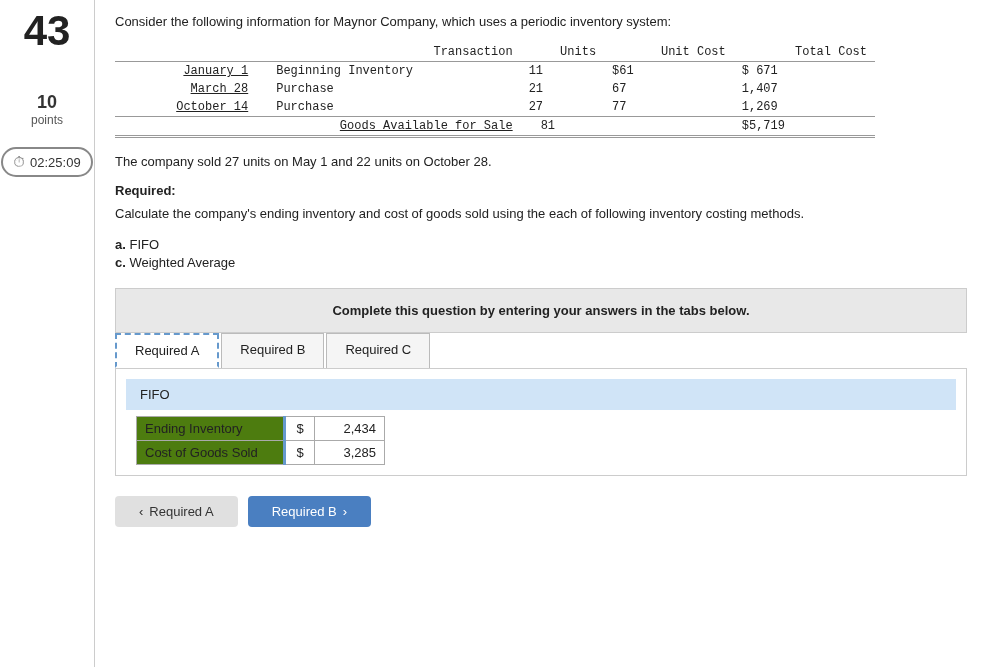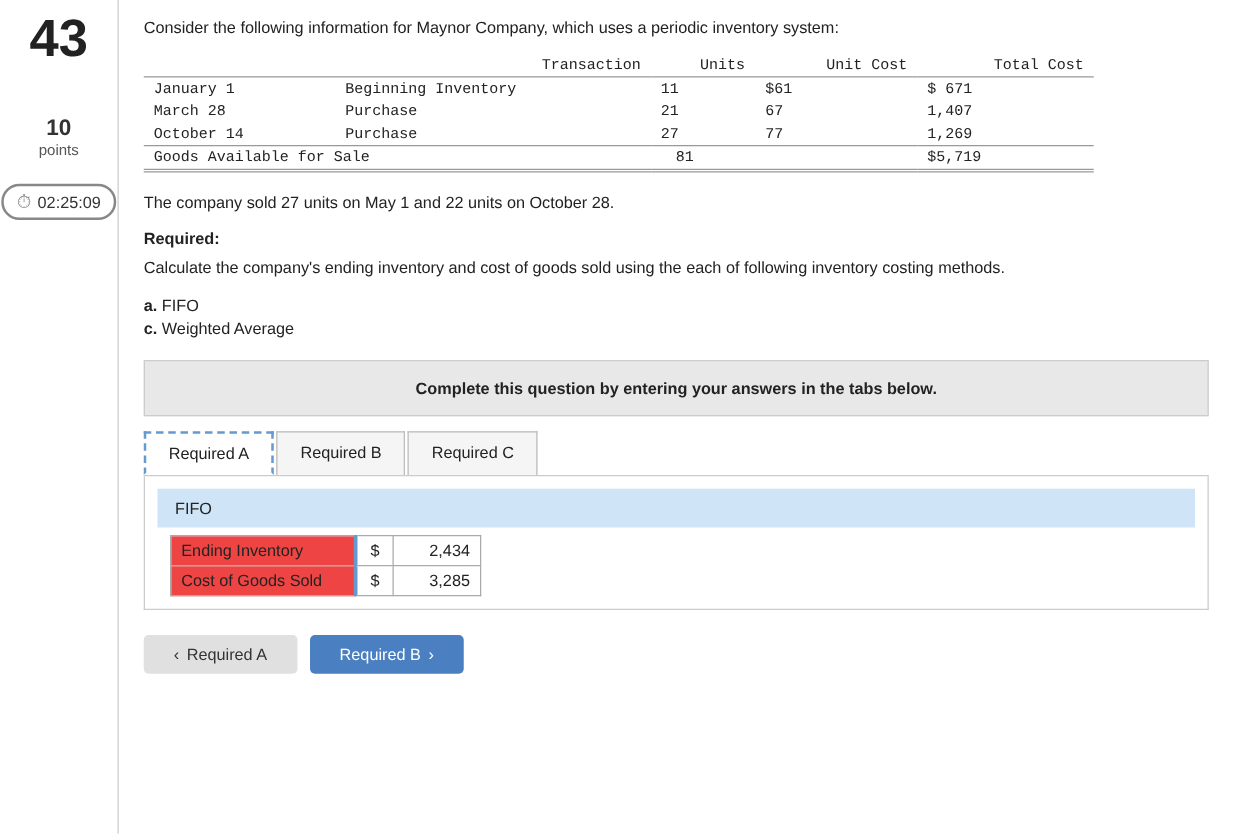--- a/index.html
+++ b/index.html
@@ -78,21 +78,22 @@
       font-weight: normal;
       border-bottom: 1px solid #999;
     }
     .inventory-table th:first-child {
       text-align: left;
     }
     .inventory-table td {
       padding: 2px 8px;
     }
     .inventory-table td:first-child {
-      text-align: left;
+      text-align: right;
+      text-decoration: underline;
     }
     .inventory-table td:nth-child(2) {
       text-align: left;
       padding-left: 20px;
     }
     .inventory-table .total-row td {
       border-top: 1px solid #999;
       border-bottom: 3px double #999;
     }
     .inventory-table .total-row td:nth-child(4) {
@@ -121,21 +122,21 @@
       font-size: 13px;
     }
     .methods-list div {
       margin-bottom: 3px;
     }
 
     
     .complete-box {
       background: #e8e8e8;
       padding: 14px 20px;
-      margin-bottom: 12px;
+      margin-bottom: 0;
       border: 1px solid #ccc;
     }
     .complete-box-text {
       font-weight: bold;
       font-size: 13px;
       text-align: center;
     }
 
     
     .tabs-container {
@@ -178,21 +179,21 @@
       border-collapse: collapse;
       margin-top: 6px;
       margin-left: 10px;
     }
     .answer-table td {
       border: 1px solid #aaa;
       padding: 4px 8px;
       font-size: 13px;
     }
     .answer-table td.label-cell {
-      background: #ef4444;
+      background: #4d7c0f;
       width: 148px;
       border-right: 3px solid #6699cc;
     }
     .answer-table td.dollar-cell {
       width: 30px;
       text-align: center;
       background: #fff;
       border-right: 1px solid #aaa;
     }
     .answer-table td.value-cell {

